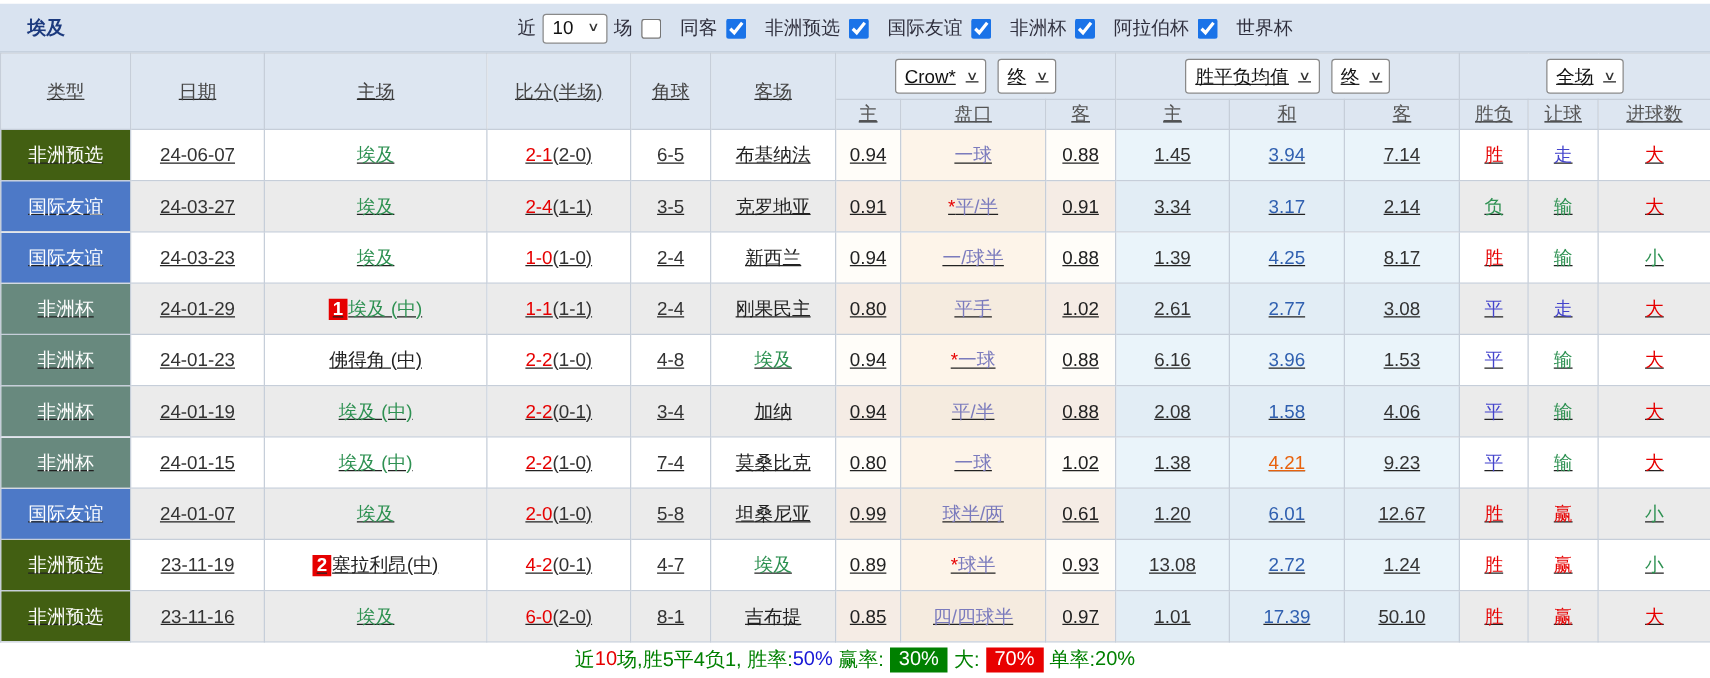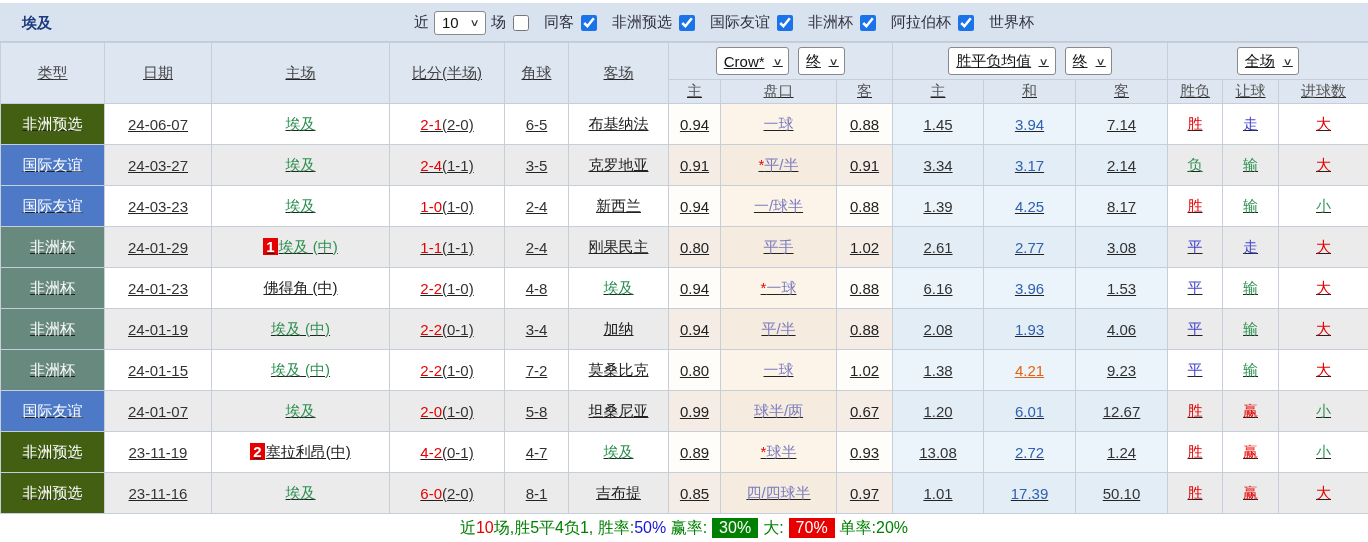--- a/index.html
+++ b/index.html
@@ -285,53 +285,53 @@
         <td class="type" data-type="afcup"><span>非洲杯</span></td>
         <td class="plain">24-01-19</td>
         <td class="plain"><span class="tm" data-green="true">埃及 (中)</span></td>
         <td class="plain"><span class="ft">2-2</span><span class="ht">(0-1)</span></td>
         <td class="plain">3-4</td>
         <td class="plain"><span class="tm" data-green="false">加纳</span></td>
         <td class="crow-side">0.94</td>
         <td class="crow-mid"><span class="hc">平/半</span></td>
         <td class="crow-side">0.88</td>
         <td class="avg">2.08</td>
-        <td class="avg avg-draw"><span data-hl="false">1.93</span></td>
+        <td class="avg avg-draw"><span data-hl="false">1.58</span></td>
         <td class="avg">4.06</td>
         <td class="plain res"><span data-k="blue">平</span></td>
         <td class="plain res"><span data-k="green">输</span></td>
         <td class="plain res"><span data-k="red">大</span></td>
       </tr>
       <tr>
         <td class="type" data-type="afcup"><span>非洲杯</span></td>
         <td class="plain">24-01-15</td>
         <td class="plain"><span class="tm" data-green="true">埃及 (中)</span></td>
         <td class="plain"><span class="ft">2-2</span><span class="ht">(1-0)</span></td>
-        <td class="plain">7-2</td>
+        <td class="plain">7-4</td>
         <td class="plain"><span class="tm" data-green="false">莫桑比克</span></td>
         <td class="crow-side">0.80</td>
         <td class="crow-mid"><span class="hc">一球</span></td>
         <td class="crow-side">1.02</td>
         <td class="avg">1.38</td>
         <td class="avg avg-draw"><span data-hl="true">4.21</span></td>
         <td class="avg">9.23</td>
         <td class="plain res"><span data-k="blue">平</span></td>
         <td class="plain res"><span data-k="green">输</span></td>
         <td class="plain res"><span data-k="red">大</span></td>
       </tr>
       <tr>
         <td class="type" data-type="friendly"><span>国际友谊</span></td>
         <td class="plain">24-01-07</td>
         <td class="plain"><span class="tm" data-green="true">埃及</span></td>
         <td class="plain"><span class="ft">2-0</span><span class="ht">(1-0)</span></td>
         <td class="plain">5-8</td>
         <td class="plain"><span class="tm" data-green="false">坦桑尼亚</span></td>
         <td class="crow-side">0.99</td>
         <td class="crow-mid"><span class="hc">球半/两</span></td>
-        <td class="crow-side">0.67</td>
+        <td class="crow-side">0.61</td>
         <td class="avg">1.20</td>
         <td class="avg avg-draw"><span data-hl="false">6.01</span></td>
         <td class="avg">12.67</td>
         <td class="plain res"><span data-k="red">胜</span></td>
         <td class="plain res"><span data-k="red">赢</span></td>
         <td class="plain res"><span data-k="green">小</span></td>
       </tr>
       <tr>
         <td class="type" data-type="afq"><span>非洲预选</span></td>
         <td class="plain">23-11-19</td>

